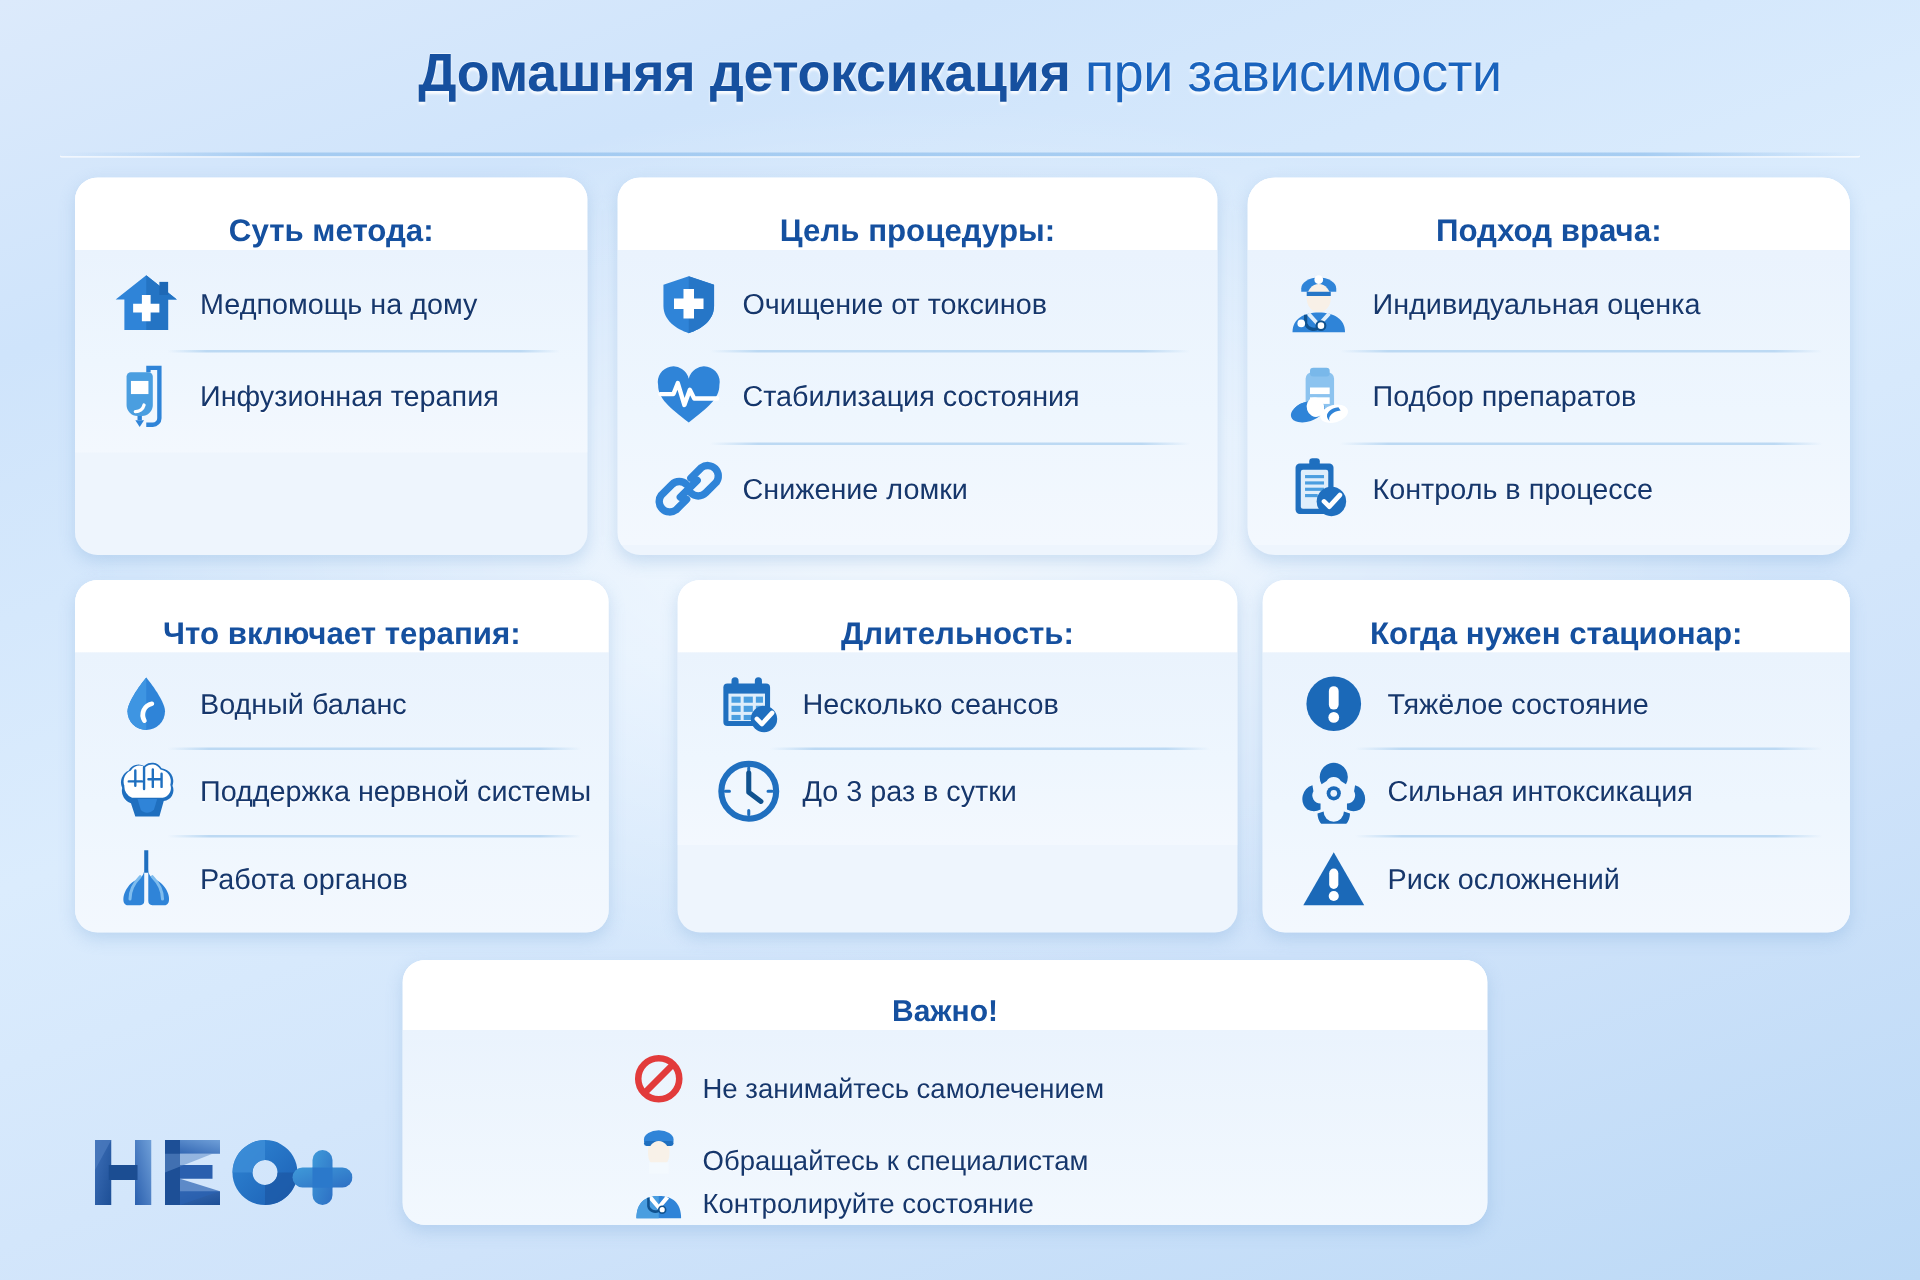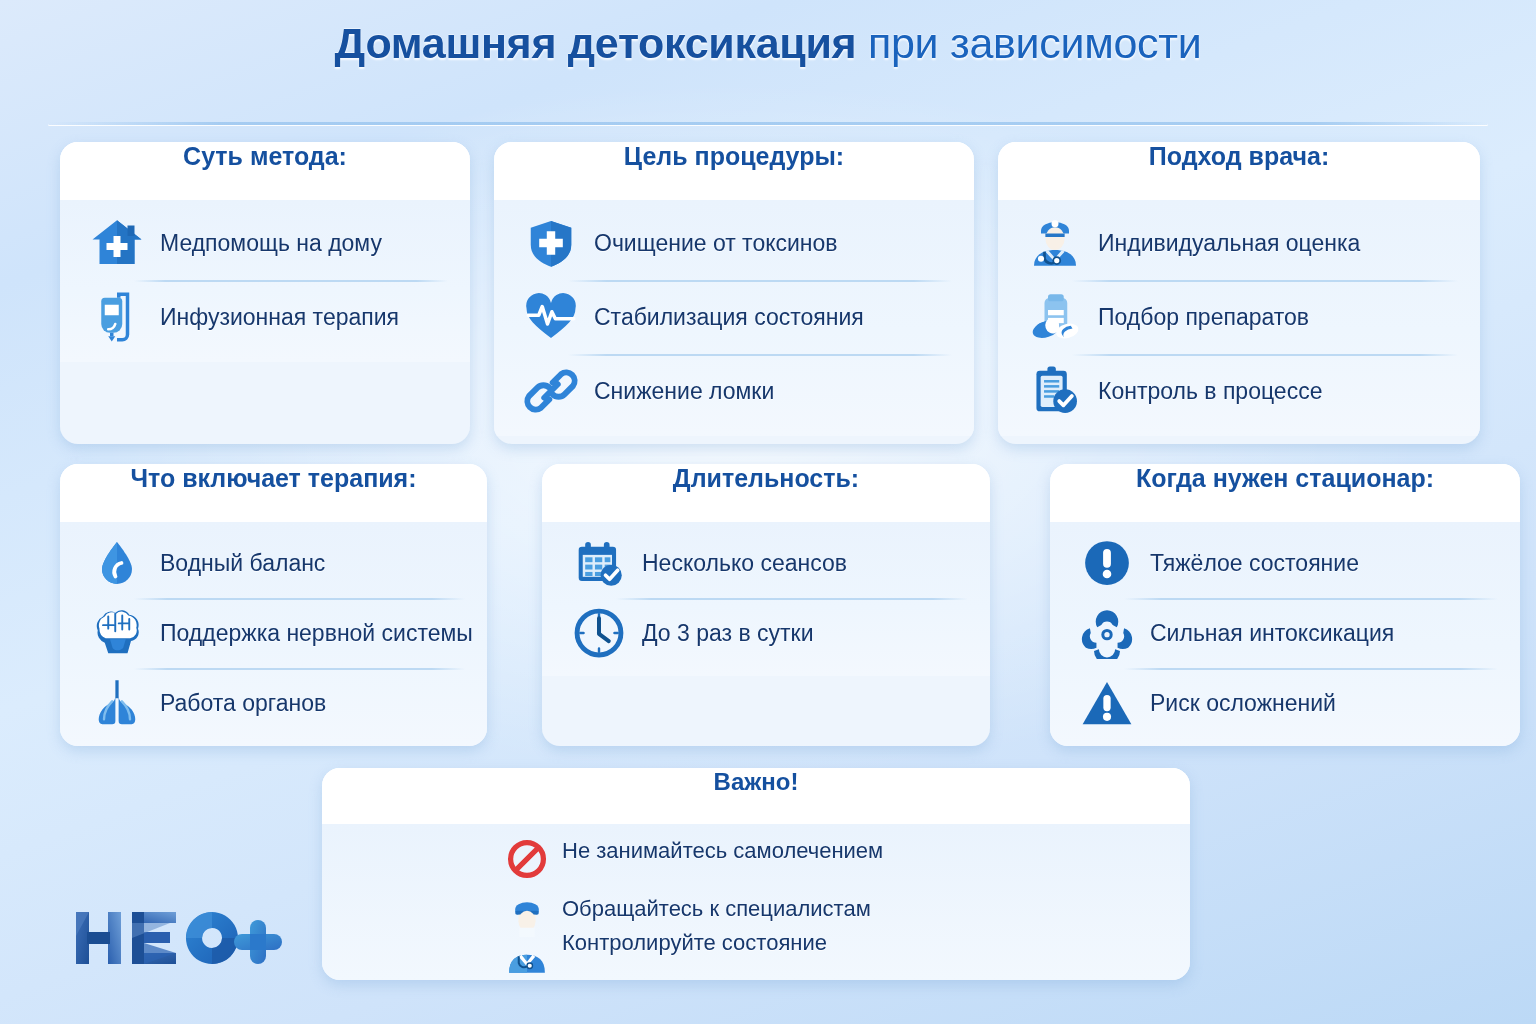--- a/index.html
+++ b/index.html
@@ -8,21 +8,21 @@
     font-family:"Liberation Sans", sans-serif;
     background:linear-gradient(160deg,#dceafb 0%,#cfe4fb 18%,#dbecfd 45%,#cfe3fa 72%,#bcd9f6 100%);
     position:relative;
   }
   .bg-glow{
     position:absolute;inset:0;
     background:radial-gradient(ellipse 1100px 560px at 48% 42%, rgba(255,255,255,.72) 0%, rgba(255,255,255,0) 62%);
     pointer-events:none;
   }
   .title-wrap{
-    position:absolute;top:20px;left:0;width:1536px;text-align:center;
+    position:absolute;top:36px;left:0;width:1536px;text-align:center;
   }
   .title{
     font-size:43px;line-height:1.1;letter-spacing:-0.3px;
     text-shadow:0 2px 2px rgba(255,255,255,.85), 0 -1px 0 rgba(255,255,255,.5);
     white-space:nowrap;
   }
   .title .t-strong{font-weight:bold;color:#16509f;}
   .title .t-light{font-weight:normal;color:#1a63bd;}
   .title-rule{
     position:absolute;top:122px;left:48px;width:1440px;height:3px;
@@ -34,21 +34,21 @@
   .card{
     position:absolute;
     border-radius:18px;
     background:#eef5fd;
     box-shadow:0 5px 13px rgba(120,165,215,.30), 0 1px 0 rgba(255,255,255,.9) inset;
     overflow:hidden;
   }
   .card-head{
     height:58px;
     background:#ffffff;
-    display:flex;align-items:flex-start;justify-content:center;
+    display:flex;align-items:flex-end;justify-content:center;
   }
   .card-title{
     font-size:25px;font-weight:bold;color:#15509f;
     text-shadow:0 1px 1px rgba(255,255,255,.9);
     white-space:nowrap;
   }
   .card-body{
     background:linear-gradient(180deg,#eaf3fd 0%,#eef6fe 55%,#f3f8fe 100%);
     padding:6px 0 8px 0;
   }
@@ -67,39 +67,39 @@
   }
   .ico svg{display:block;}
   .row-label{
     font-size:23px;color:#16376c;margin-left:12px;white-space:nowrap;
     text-shadow:0 1px 0 rgba(255,255,255,.8);
   }
 
   
   #card-1{left:60px;top:142px;width:410px;height:302px;}
   #card-2{left:494px;top:142px;width:480px;height:302px;}
-  #card-3{left:998px;top:142px;width:482px;height:302px;}
+  #card-3{left:998px;top:142px;width:482px;height:302px;border-radius:22px;}
   #card-1 .row,#card-2 .row,#card-3 .row{height:74px;}
 
   
   #card-4{left:60px;top:464px;width:427px;height:282px;}
   #card-5{left:542px;top:464px;width:448px;height:282px;}
-  #card-6{left:1010px;top:464px;width:470px;height:282px;margin-left:40px;}
+  #card-6{left:1010px;top:464px;width:470px;height:282px;}
   #card-4 .row,#card-5 .row,#card-6 .row{height:70px;}
 
   
   #card-important{left:322px;top:768px;width:868px;height:212px;}
   #card-important .card-head{height:56px;}
   #card-important .card-title{font-size:24px;}
   #card-important .imp-body{
     background:linear-gradient(180deg,#eaf3fd 0%,#f2f8fe 100%);
     height:156px;position:relative;
   }
   .imp-row{
-    position:absolute;left:178px;display:flex;align-items:flex-start;height:46px;
+    position:absolute;left:178px;display:flex;align-items:flex-end;height:46px;
   }
   .imp-row .imp-label{
     font-size:22px;color:#16376c;white-space:nowrap;margin-left:8px;
     text-shadow:0 1px 0 rgba(255,255,255,.8);
   }
   #imp-row-0{top:14px;}
   #imp-row-1{top:72px;}
   #imp-row-2{top:106px;}
   .imp-ico{width:54px;flex:0 0 54px;display:flex;align-items:center;justify-content:center;}
 

